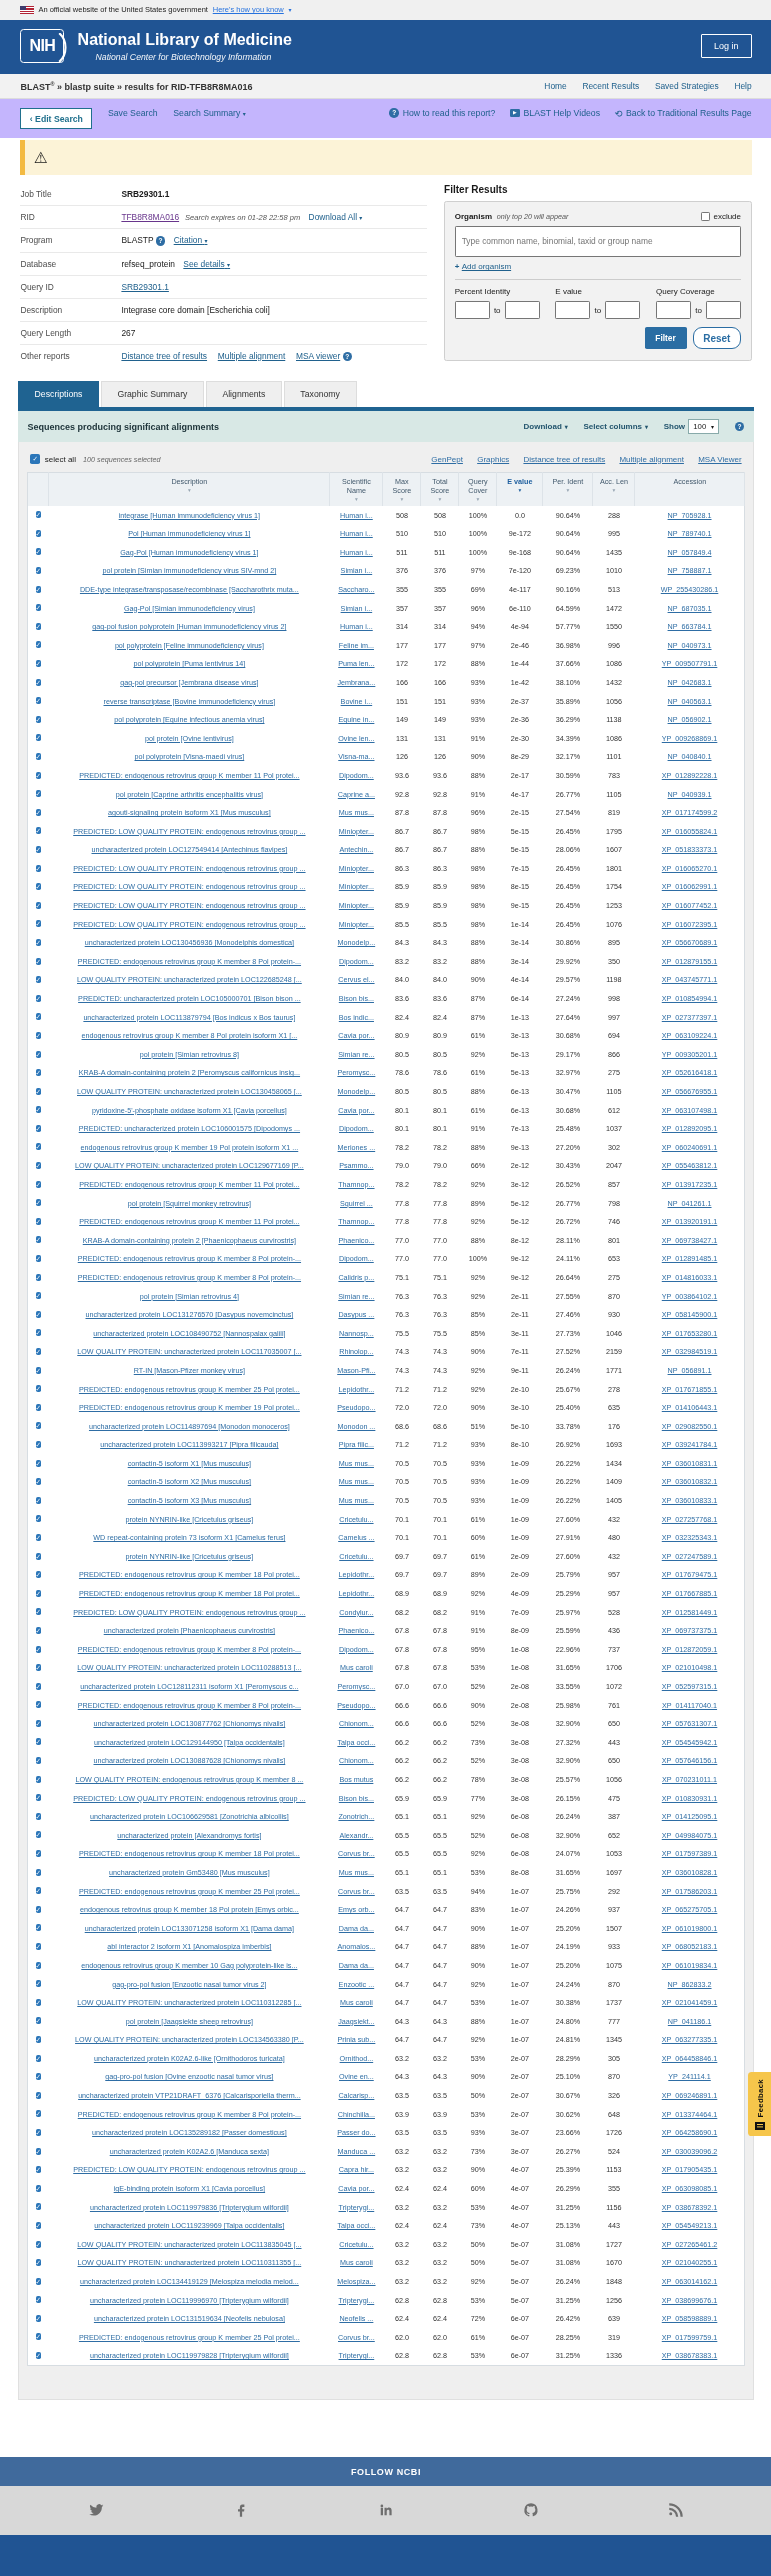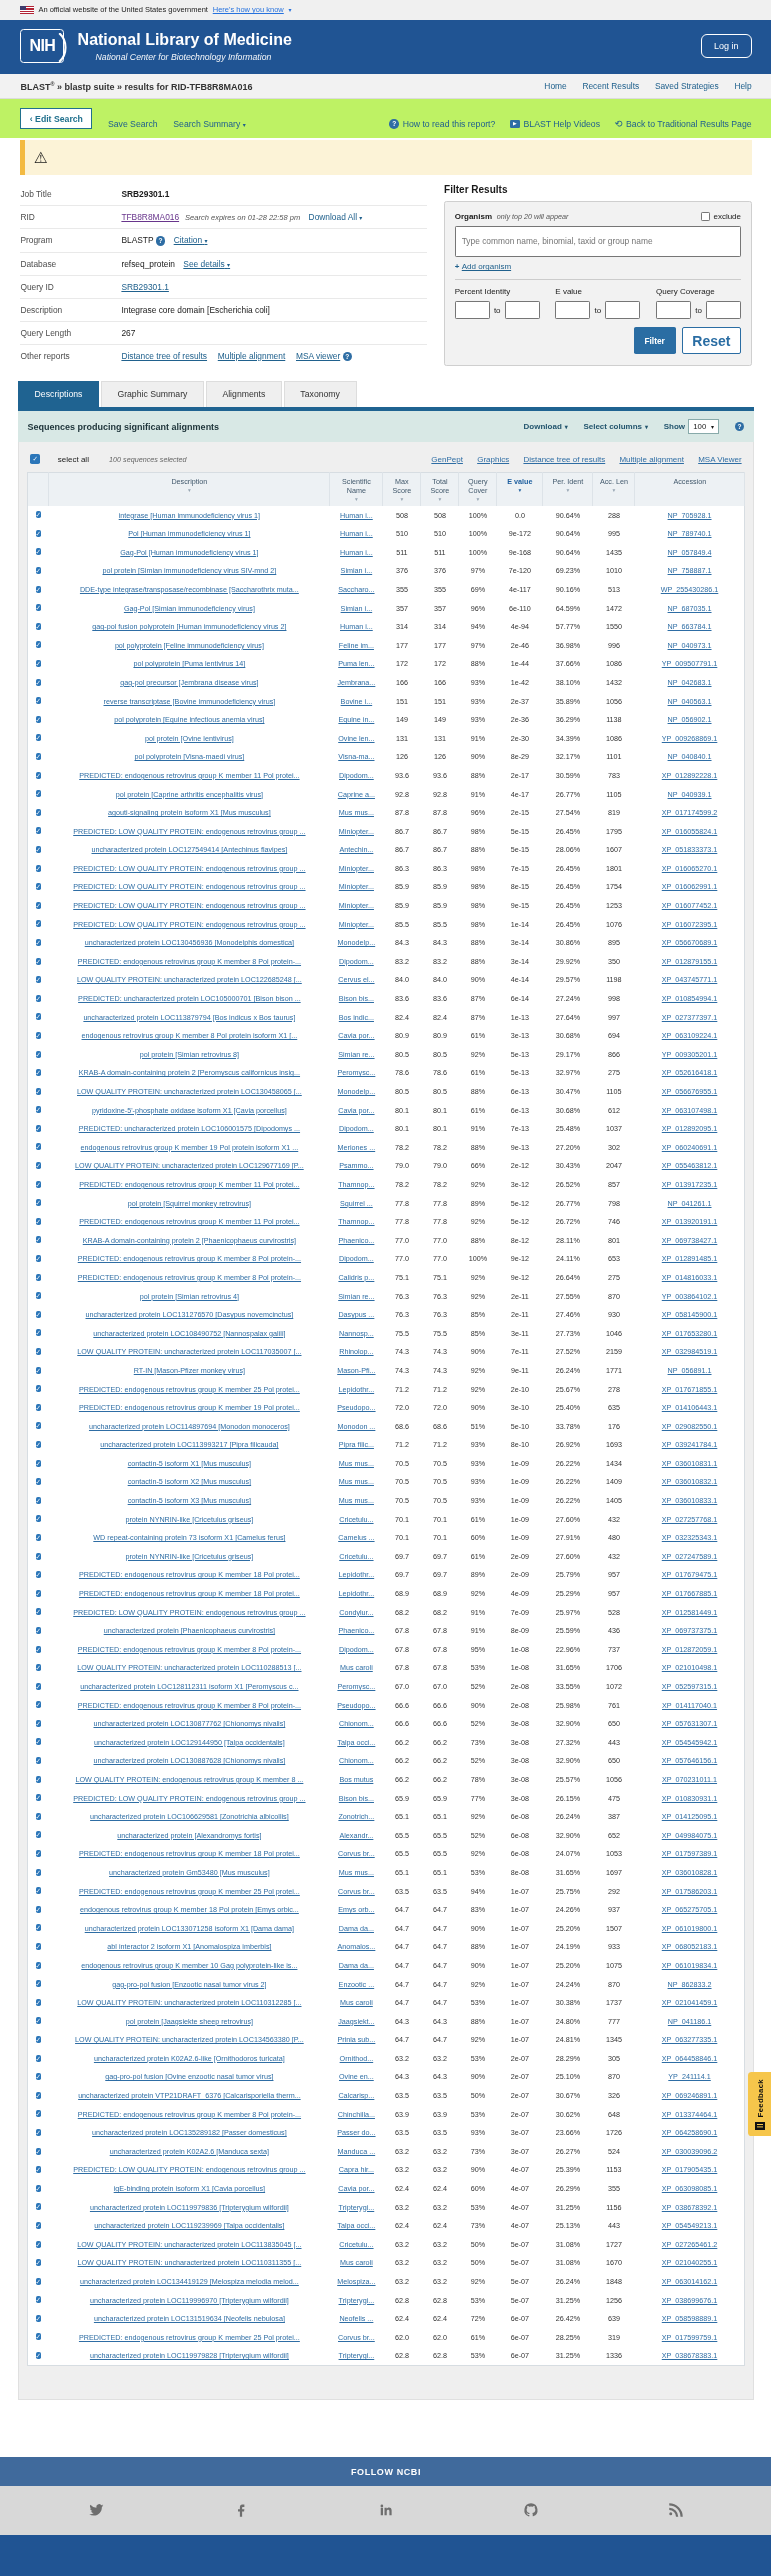--- a/index.html
+++ b/index.html
@@ -13,30 +13,30 @@
   .flag::after { content:""; position:absolute; left:0; top:0; width:5.4px; height:4.2px; background:#3c3b6e; }
   .gov-link { color:#2672de; text-decoration:underline; }
 
   
   .nlm { background:#205493; color:#fff; padding:9.6px 20.4px 10.8px; display:flex; align-items:center; }
   .nih-box { border:1.8px solid #fff; border-radius:3.6px; width:44px; height:34px; display:flex; align-items:center; justify-content:center; font-weight:bold; font-size:16px; letter-spacing:-0.6px; position:relative; }
   .nih-box svg { position:absolute; right:-5.4px; top:2.4px; }
   .nlm-titles { margin-left:13.2px; flex:1; }
   .nlm-title { font-size:16px; font-weight:bold; }
   .nlm-sub { font-size:8.7px; font-style:italic; margin-top:3px; opacity:.95;padding-left:18px; }
-  .login-btn { border:0.6px solid #fff; border-radius:6px; background:transparent; color:#fff; font-size:9px; padding:6px 12px; }
+  .login-btn { border:0.6px solid #fff; border-radius:1px; background:transparent; color:#fff; font-size:9px; padding:6px 12px; }
 
   
   .crumbbar { background:#f2f2f2; border-bottom:0.6px solid #dcdcdc; padding:6.6px 20.4px; display:flex; align-items:center; font-size:9px; }
   .crumb-main { font-weight:bold; color:#333; flex:1; }
   .crumb-main sup { font-size:5.4px; }
   .crumb-nav a { color:#20618d; text-decoration:none; margin-left:13.2px; font-size:8.4px; }
 
   
-  .toolbar { padding:8.4px 20.4px; display:flex; align-items:flex-end; background:#bef264; }
+  .toolbar { padding:8.4px 20.4px; display:flex; align-items:flex-start; background:#c4b5fd; }
   .edit-btn { border:1.2px solid #20708d; color:#20708d; font-weight:bold; font-size:8.7px; padding:4.8px 8.4px; background:#fff; }
   .tb-link { color:#20618d; font-size:8.7px; text-decoration:none; margin-left:15.6px; }
   .tb-right { margin-left:auto; display:flex; align-items:center; gap:14.4px; }
   .tb-right a { margin-left:0; display:flex; align-items:center; gap:3.6px; }
   .qicon { display:inline-block; width:9.6px; height:9.6px; border-radius:50%; background:#2e6da4; color:#fff; font-size:6.6px; text-align:center; line-height:9.6px; font-weight:bold; flex:0 0 auto; }
   .vicon { display:inline-block; width:10.2px; height:8.4px; border-radius:1.2px; background:#2e6da4; color:#fff; font-size:4.8px; text-align:center; line-height:8.4px; flex:0 0 auto; }
   .backicon { font-size:9.6px; color:#20618d; }
 
   
   .warnwrap { padding:2.4px 20.4px 0; }
@@ -71,38 +71,38 @@
   .addorg { display:inline-block; margin-top:5.4px; color:#20618d; font-size:8px; text-decoration:underline; }
   .addorg .plus { font-weight:bold; text-decoration:none; display:inline-block; margin-right:2.4px; }
   .fdiv { border-top:0.6px solid #ccc; margin:7.8px 0 7.2px; }
   .ranges { display:flex; gap:15.6px; }
   .rg { font-size:8px; }
   .rg .lbl { font-weight:normal; margin-bottom:4.8px; }
   .rg .fields { display:flex; align-items:center; gap:4.2px; }
   .rg input { width:35px; height:18px; border:0.6px solid #767676; border-radius:1.2px; padding:0 3.6px; font-size:7.8px; }
   .fbtns { display:flex; justify-content:flex-end; gap:6px; margin-top:8.4px; }
   .btn-filter { background:#2a6da3; color:#fff; border:none; border-radius:1.8px; font-weight:bold; font-size:8.4px; padding:4.8px 10.8px; }
-  .btn-reset { background:#fff; color:#2a6da3; border:1.2px solid #2a6da3; border-radius:2px; font-weight:bold; font-size:14px; padding:4.2px 9.6px; }
+  .btn-reset { background:#fff; color:#2a6da3; border:1.2px solid #2a6da3; border-radius:9px; font-weight:bold; font-size:10px; padding:4.2px 9.6px; }
 
   
   .tabs { display:flex; padding:0 18px; margin-top:9.6px; }
   .tab { background:#efefef; border:0.6px solid #ddd; border-bottom:none; color:#333; font-size:8.7px; padding:7.8px 15.6px; margin-right:1.8px; }
   .tab.active { background:#1f6391; border-color:#1f6391; color:#fff;text-align:center; }
   .tab-underline { height:4.2px; background:#1f6391; margin:0 18px; }
 
   
   .band { margin:0 18px; background:#d8e8e5; padding:7.8px 9.6px; display:flex; align-items:center; }
   .band-title { font-weight:bold; font-size:9px; color:#1c3238; flex:1; }
   .band-ctl { display:flex; align-items:center; gap:15.6px; font-size:8px; color:#23556e; font-weight:bold; }
   .band-ctl .ctl { display:flex; align-items:center; gap:3px; }
   .show-sel { background:#fff; border:0.6px solid #8aa; padding:1.8px 4.2px; font-size:7.8px; color:#1a1a1a; display:flex; gap:4.8px; align-items:center; font-weight:normal; }
 
   
   .panel { margin:0 18px 0; background:#efefef; border:0.6px solid #e0e0e0; border-top:none; padding:7.2px 7.8px 33px; }
-  .selrow { display:flex; align-items:center; padding:5.4px 3.6px 7.8px; font-size:8px;gap:13px; }
+  .selrow { display:flex; align-items:center; padding:5.4px 3.6px 7.8px; font-size:8px; }
   .cb { width:9.6px; height:9.6px; background:#2b76b9; border-radius:1.8px; color:#fff; font-size:6.6px; line-height:9.6px; text-align:center; flex:0 0 auto; }
   .selrow .cb { margin-right:4.8px; }
   .selnote { font-style:italic; color:#666; font-size:7.2px; margin-left:7.2px; flex:1; }
   .selrow-links a { color:#2e6da4; text-decoration:underline; font-size:8px; margin-left:12px; }
 
   table.results { width:100%; table-layout:fixed; border-collapse:collapse; background:#fff; border:0.6px solid #d7dde2; }
   table.results thead th { background:#edf1f4; color:#41586b; font-weight:normal; font-size:7.2px; padding:4.8px 1.8px 3.6px; border-right:0.6px solid #dde3e8; vertical-align:top; }
   table.results thead th .arr { display:block; color:#98a6b3; font-size:4.8px; margin-top:1.8px; text-align:center; }
   table.results thead th.sorted { color:#1d5e9e; font-weight:bold; }
   table.results thead th.sorted .arr { color:#1d5e9e; }

